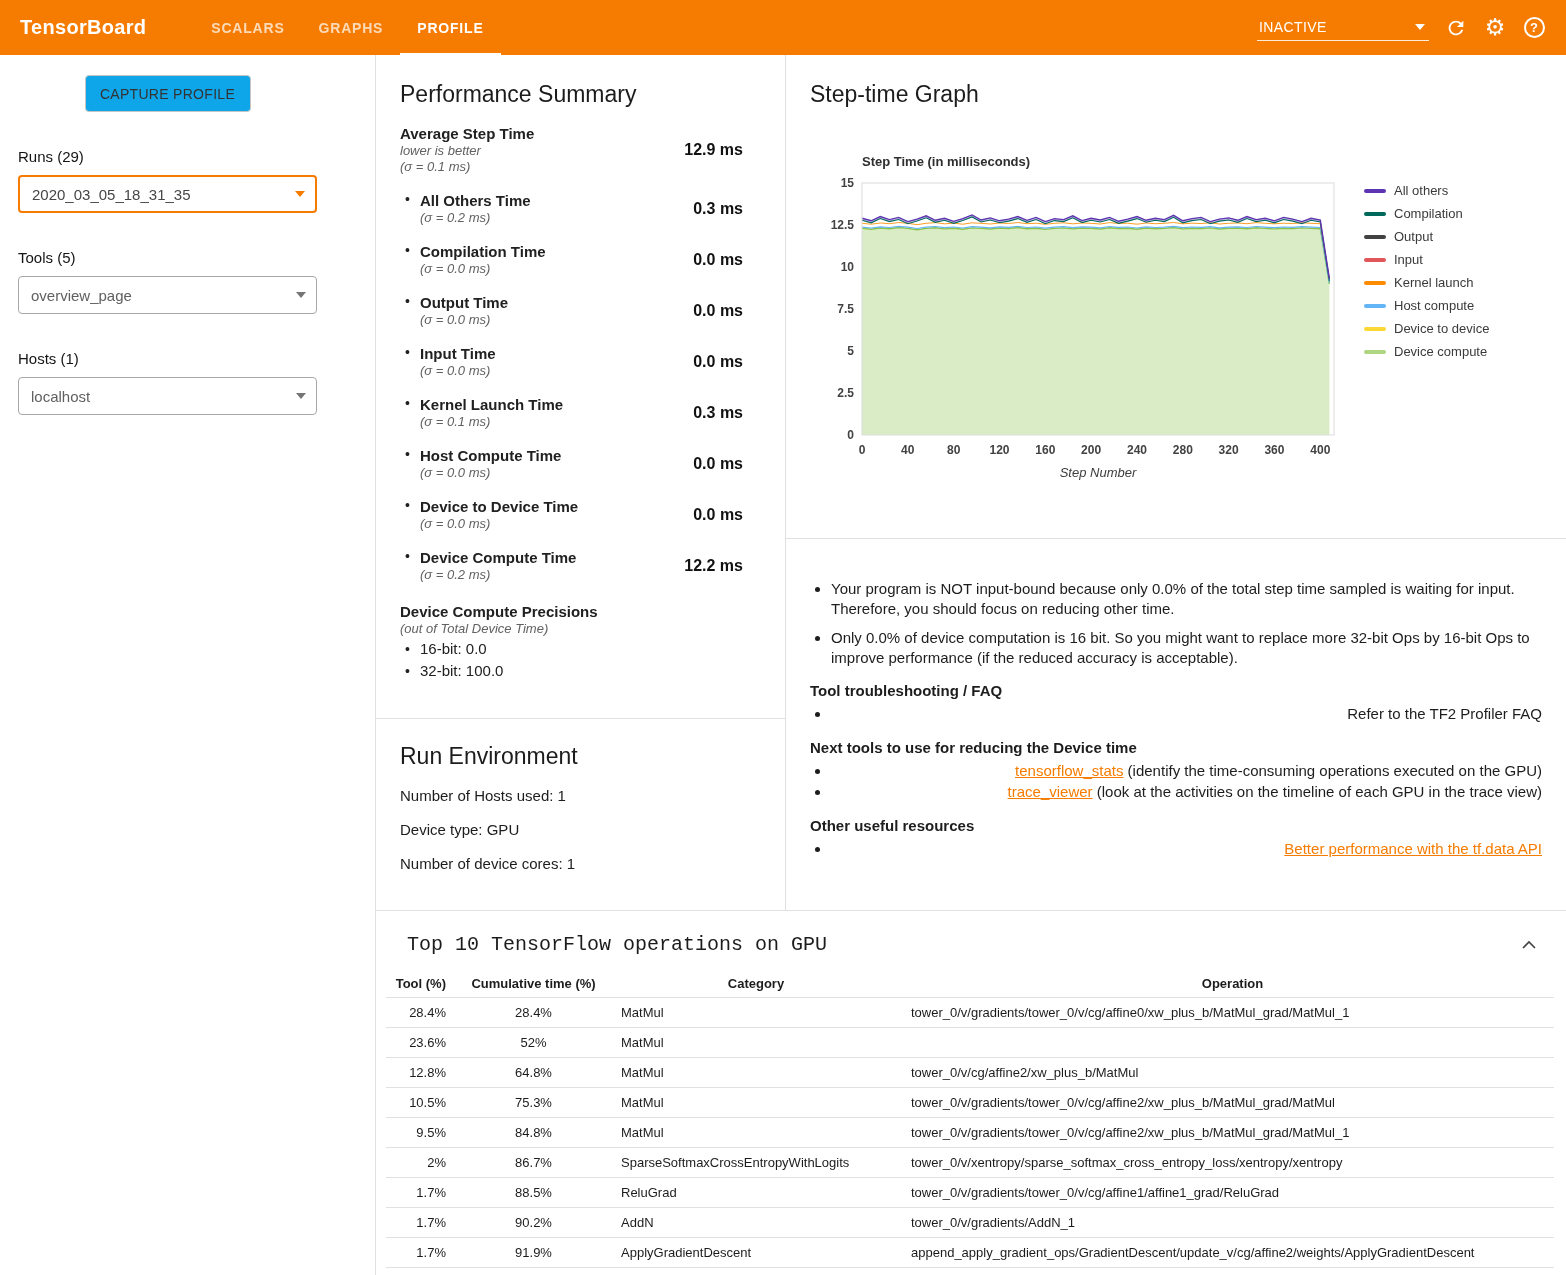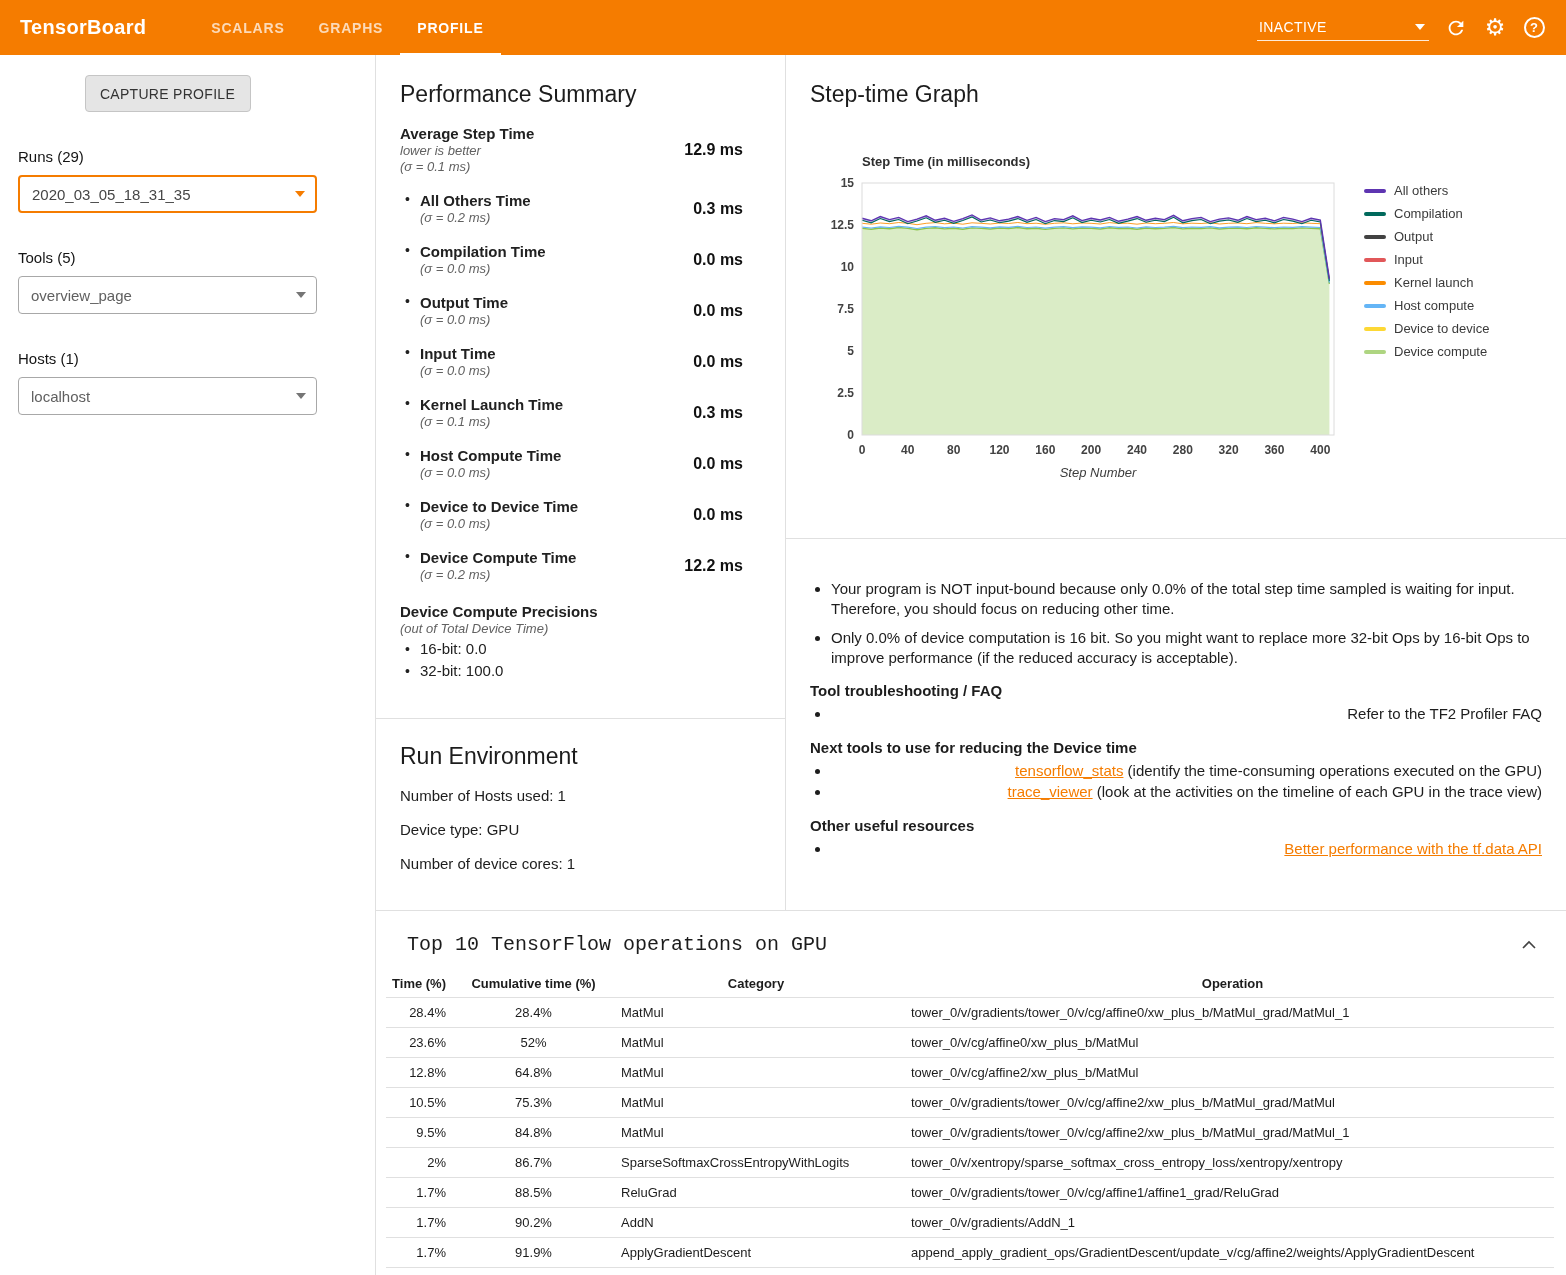--- a/index.html
+++ b/index.html
@@ -27,21 +27,21 @@
   .content { display:flex; height:1220px; }
   .sidebar { width:335px; flex:none; padding:20px 18px 0; }
   .main { flex:1; border-left:1px solid #e0e0e0; display:flex; flex-direction:column;margin-left:40px; }
   .top-row { display:flex; height:855px; flex:none; }
   .perf-col { width:410px; flex:none; border-right:1px solid #e0e0e0; display:flex; flex-direction:column; }
   .graph-col { flex:1; display:flex; flex-direction:column; min-width:0; }
   .divider-h { border-top:1px solid #e0e0e0; }
   h2 { font-size:23px; font-weight:400; color:#1c1c1c; }
 
   
-  .capture-btn { display:block; margin:0 auto; width:166px; height:37px; background:#e5e5e5;
+  .capture-btn { display:block; margin:0 auto; width:166px; height:37px; background:#0ea5e9;
     border:1px solid #c5c5c5; border-radius:4px; font-size:14px; font-weight:500; color:#333;
     letter-spacing:.3px; font-family:inherit; cursor:pointer; }
   .field-label { font-size:15px; margin:36px 0 10px; color:#141414; }
   .select { height:38px; border:1px solid #a8a8a8; border-radius:4px; display:flex; align-items:center;
     justify-content:space-between; padding:0 10px 0 12px; font-size:15px; color:#606060; cursor:pointer; background:#fff; }
   .select.runs { border:2px solid #f57c00; color:#464646;justify-content:space-between; }
   .select.runs .caret { border-top-color:#f57c00; }
 
   
   .perf-summary { height:663px; padding:26px 24px 0; overflow:hidden; }
@@ -361,36 +361,35 @@
       <div class="top-ops-header">
         <h2>Top 10 TensorFlow operations on GPU</h2>
         <span>
           <svg width="14" height="9">
               <polyline points="1,8 7,2 13,8" fill="none" stroke="#424242" stroke-width="1.6"></polyline>
             </svg>
         </span>
       </div>
       <div class="ops-table">
           <div class="ops-row head">
-            <div class="c-time">Time (%)</div>
+            <div class="c-time">Tool (%)</div>
             <div class="c-cum">Cumulative time (%)</div>
             <div class="c-cat">Category</div>
             <div class="c-op">Operation</div>
           </div>
           <div class="ops-row">
             <div class="c-time">28.4%</div>
             <div class="c-cum">28.4%</div>
             <div class="c-cat">MatMul</div>
             <div class="c-op">tower_0/v/gradients/tower_0/v/cg/affine0/xw_plus_b/MatMul_grad/MatMul_1</div>
           </div>
           <div class="ops-row">
             <div class="c-time">23.6%</div>
             <div class="c-cum">52%</div>
             <div class="c-cat">MatMul</div>
-            <div class="c-op">tower_0/v/cg/affine0/xw_plus_b/MatMul</div>
           </div>
           <div class="ops-row">
             <div class="c-time">12.8%</div>
             <div class="c-cum">64.8%</div>
             <div class="c-cat">MatMul</div>
             <div class="c-op">tower_0/v/cg/affine2/xw_plus_b/MatMul</div>
           </div>
           <div class="ops-row">
             <div class="c-time">10.5%</div>
             <div class="c-cum">75.3%</div>

